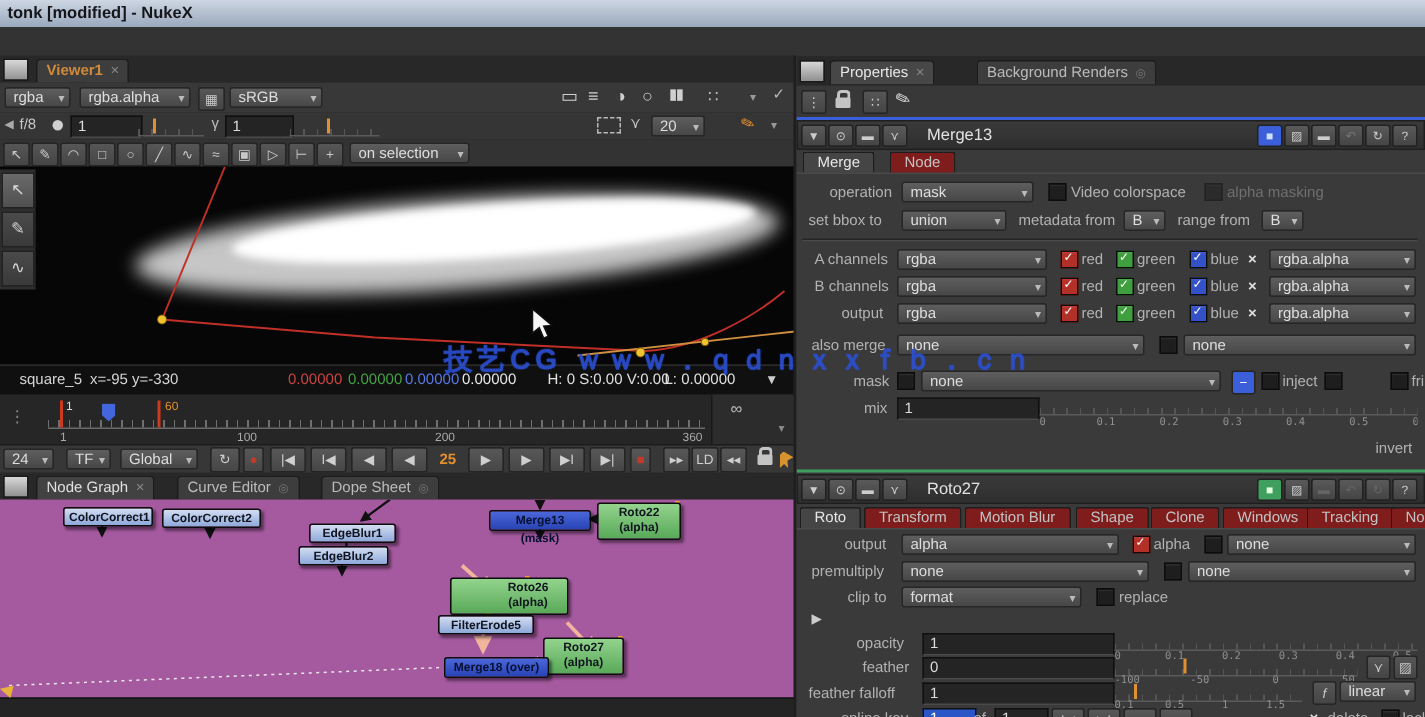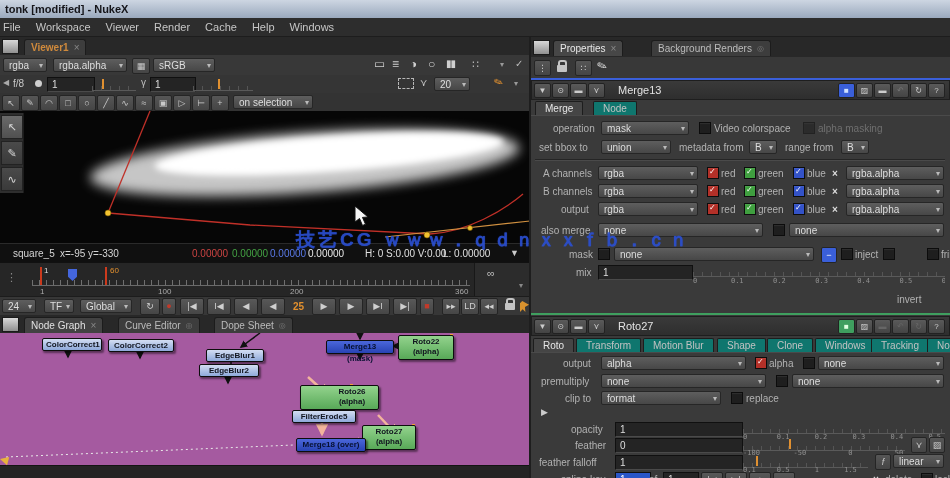--- a/index.html
+++ b/index.html
@@ -51,45 +51,36 @@
   .lock:before{content:"";position:absolute;top:-5px;left:1px;width:5px;height:5px;border:2px solid #c4c4c4;
                border-bottom:none;border-radius:3px 3px 0 0;}
   .flag{position:absolute;width:9px;height:11px;background:#d8922e;
         clip-path:polygon(0 100%,0 20%,25% 0,100% 35%,55% 55%,60% 100%,30% 75%);}
   .wm{position:absolute;color:#2b50d4;font-weight:bold;font-size:19px;letter-spacing:3px;opacity:.9;
       pointer-events:none;z-index:40;text-shadow:0 0 1px #2b50d4;}
   .hline{position:absolute;height:2px;}
   .hdrbar{position:absolute;background:linear-gradient(#3a3a3a,#2e2e2e);border:1px solid #1e1e1e;height:18px;}
   .hbtn{position:absolute;width:15px;height:13px;top:2px;background:linear-gradient(#5a5a5a,#444);
         border:1px solid #222;border-radius:2px;color:#ccc;font-size:8px;line-height:13px;text-align:center;}
-  .ptab{display:inline-block;background:#0f766e;border:1px solid #1d1d1d;border-bottom:none;color:#c2c2c2;
+  .ptab{display:inline-block;background:#7f1d1d;border:1px solid #1d1d1d;border-bottom:none;color:#c2c2c2;
         padding:0 9px;height:13px;line-height:13px;border-radius:2px 2px 0 0;font-size:10px;}
   .ptab.on{background:#454545;color:#e6e6e6;}
   .roi{position:absolute;width:14px;height:9px;border:1px dashed #b8b8b8;}
   .tool{position:absolute;left:1px;width:20px;height:22px;background:linear-gradient(#4a4a4a,#3a3a3a);
         border:1px solid #222;color:#d5d5d5;font-size:11px;text-align:center;line-height:22px;}
 </style>
 </head>
 <body>
 
 <div id="page">
 
   <div class="a titlebar">
     <span>tonk [modified] - NukeX</span>
   </div>
 
-  <div class="a menubar">
-    <span>File</span>
-    <span>Workspace</span>
-    <span>Viewer</span>
-    <span>Render</span>
-    <span>Cache</span>
-    <span>Help</span>
-    <span>Windows</span>
-  </div>
 
   <div class="a tabrow" style="left:0;top:37px;width:530px;height:18px;">
     <div class="a panelsq" style="left:2px;top:2px;"></div>
     <div class="tab a" style="left:24px;top:2px;">
       <span class="tx" style="color:#d08a3c;font-weight:bold;">Viewer1</span>
       <span style="color:#888;">×</span>
     </div>
   </div>
 
   <div class="a" style="left:0;top:55px;width:530px;height:20px;background:#383838;border-bottom:1px solid #242424;">
@@ -407,21 +398,21 @@
     <span class="cb" style="left:242px;top:187px;"></span>
     <div class="dd" style="left:258px;top:186px;width:155px;"><span>none</span></div>
 
     <span class="lab" style="left:38px;top:212px;">mask</span>
     <span class="cb" style="left:67px;top:211px;"></span>
     <div class="dd" style="left:83px;top:210px;width:200px;"><span>none</span></div>
     <span class="ibtn" style="left:290px;top:210px;width:14px;background:#3a5fd9;color:#fff;">−</span>
     <span class="cb" style="left:310px;top:211px;"></span>
     <span class="lab" style="left:324px;top:212px;">inject</span>
     <span class="cb" style="left:352px;top:211px;"></span>
-    <span class="lab" style="left:366px;top:212px;margin-top:45px;">invert</span>
+    <span class="lab" style="left:386px;top:212px;margin-top:45px;">invert</span>
     <span class="cb" style="left:396px;top:211px;"></span>
     <span class="lab" style="left:410px;top:212px;">fringe</span>
 
     <span class="lab" style="left:45px;top:230px;">mix</span>
     <div class="fld" style="left:67px;top:228px;width:85px;"><span>1</span></div>
     <div class="sl" style="left:162px;top:226px;width:252px;"></div>
     <div class="scale" style="left:162px;top:240px;width:252px;">0        0.1       0.2       0.3       0.4       0.5       0.6       0.7       0.8       0.9        1</div>
 
     <div class="hline" style="left:0;top:276px;width:419px;background:#3f9f5f;"></div>
     <div class="hdrbar" style="left:0;top:279px;width:417px;">

